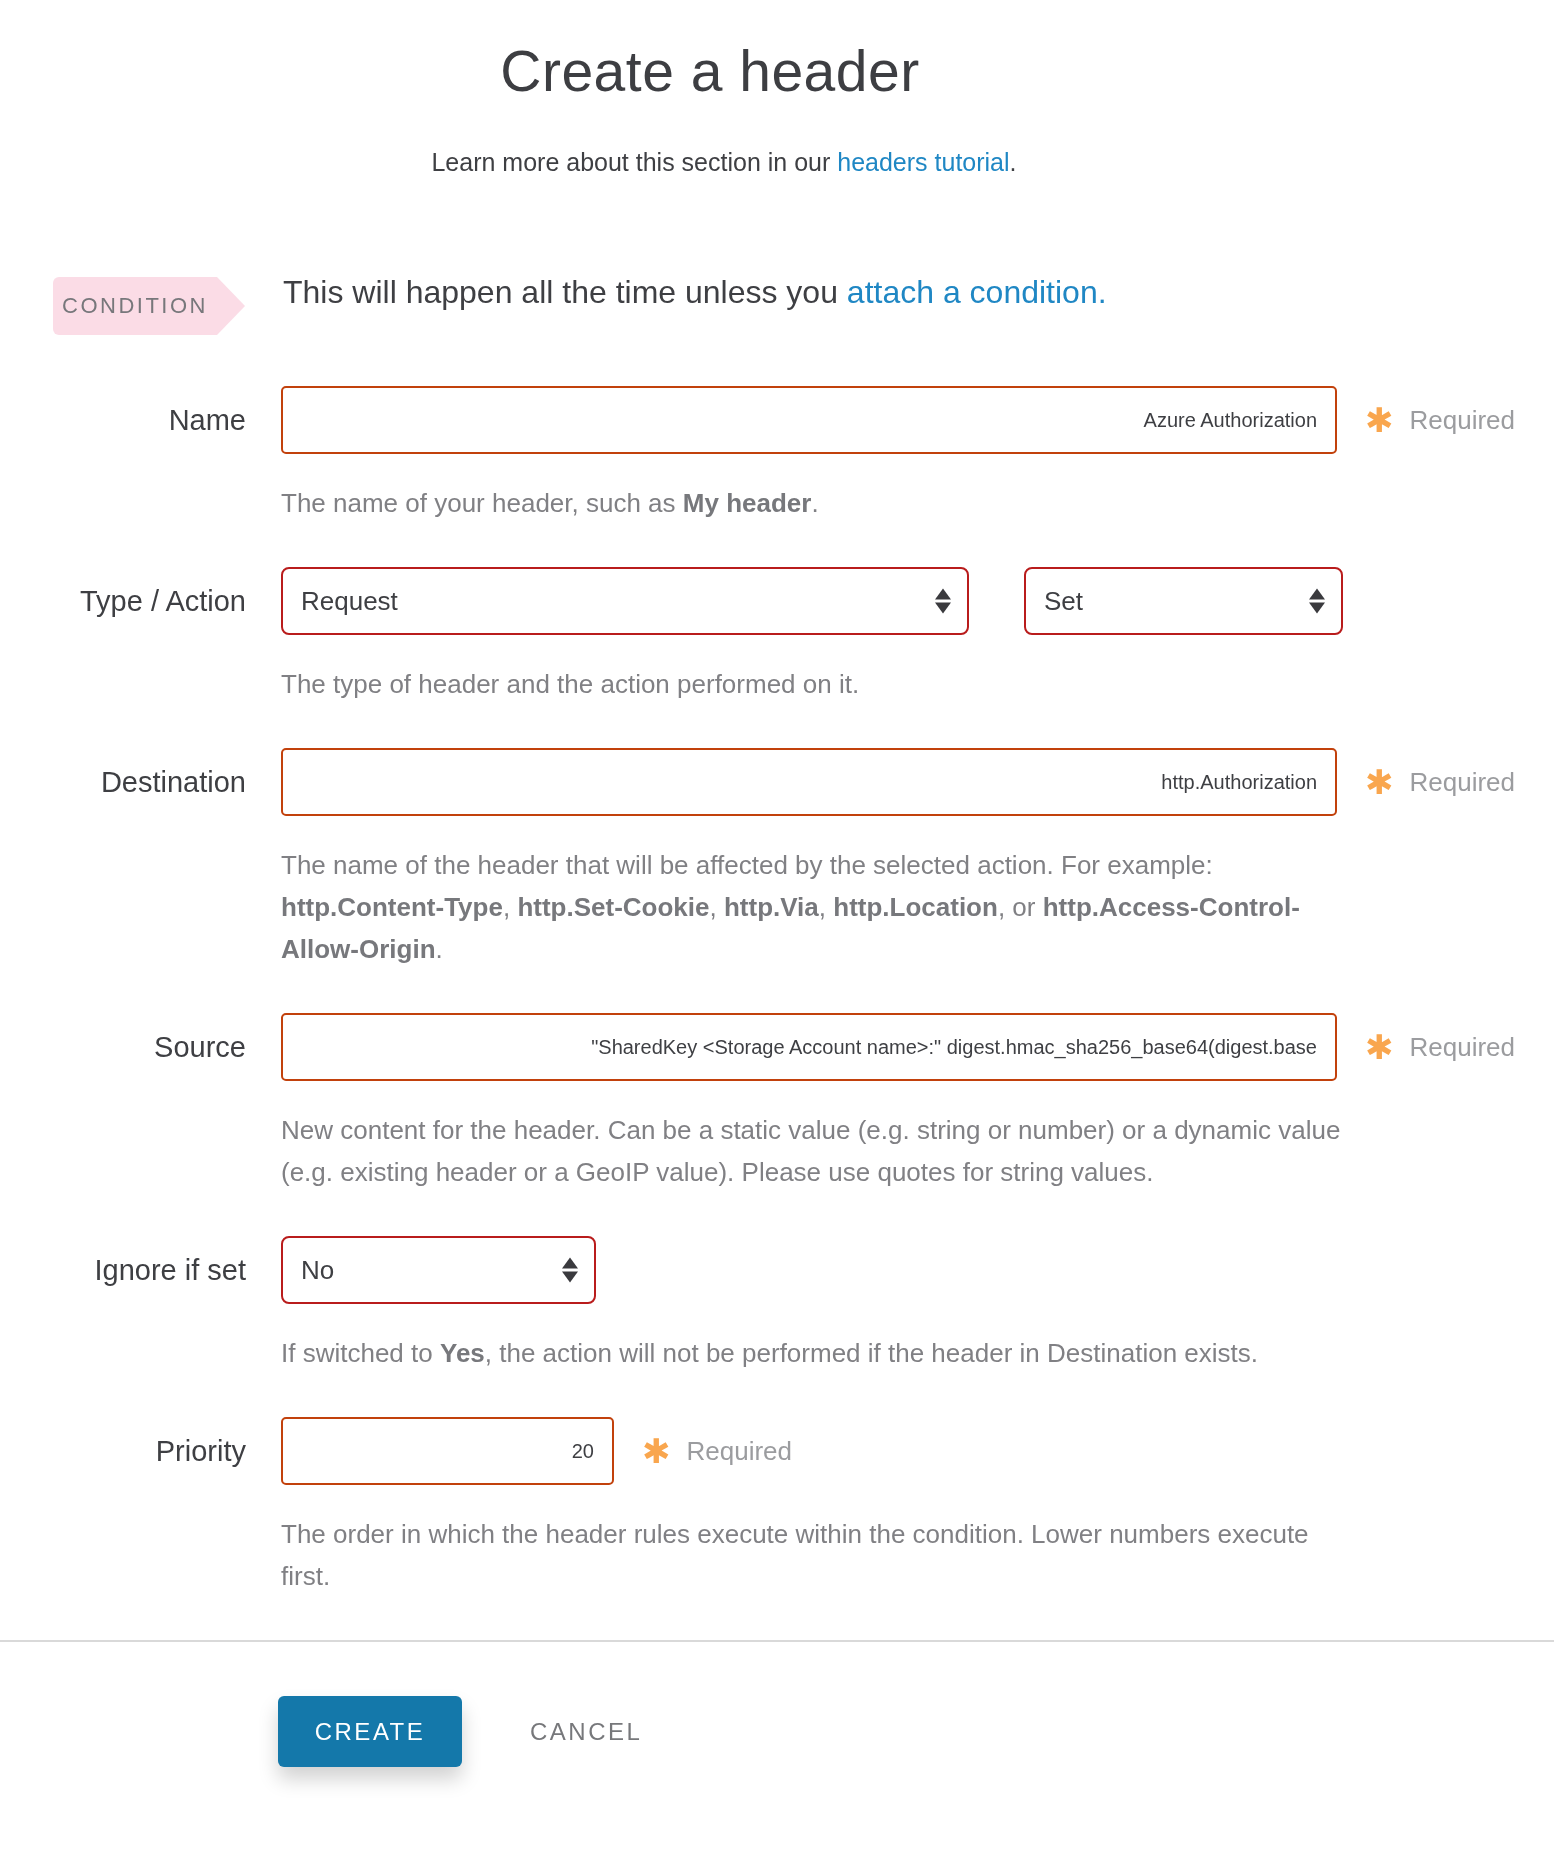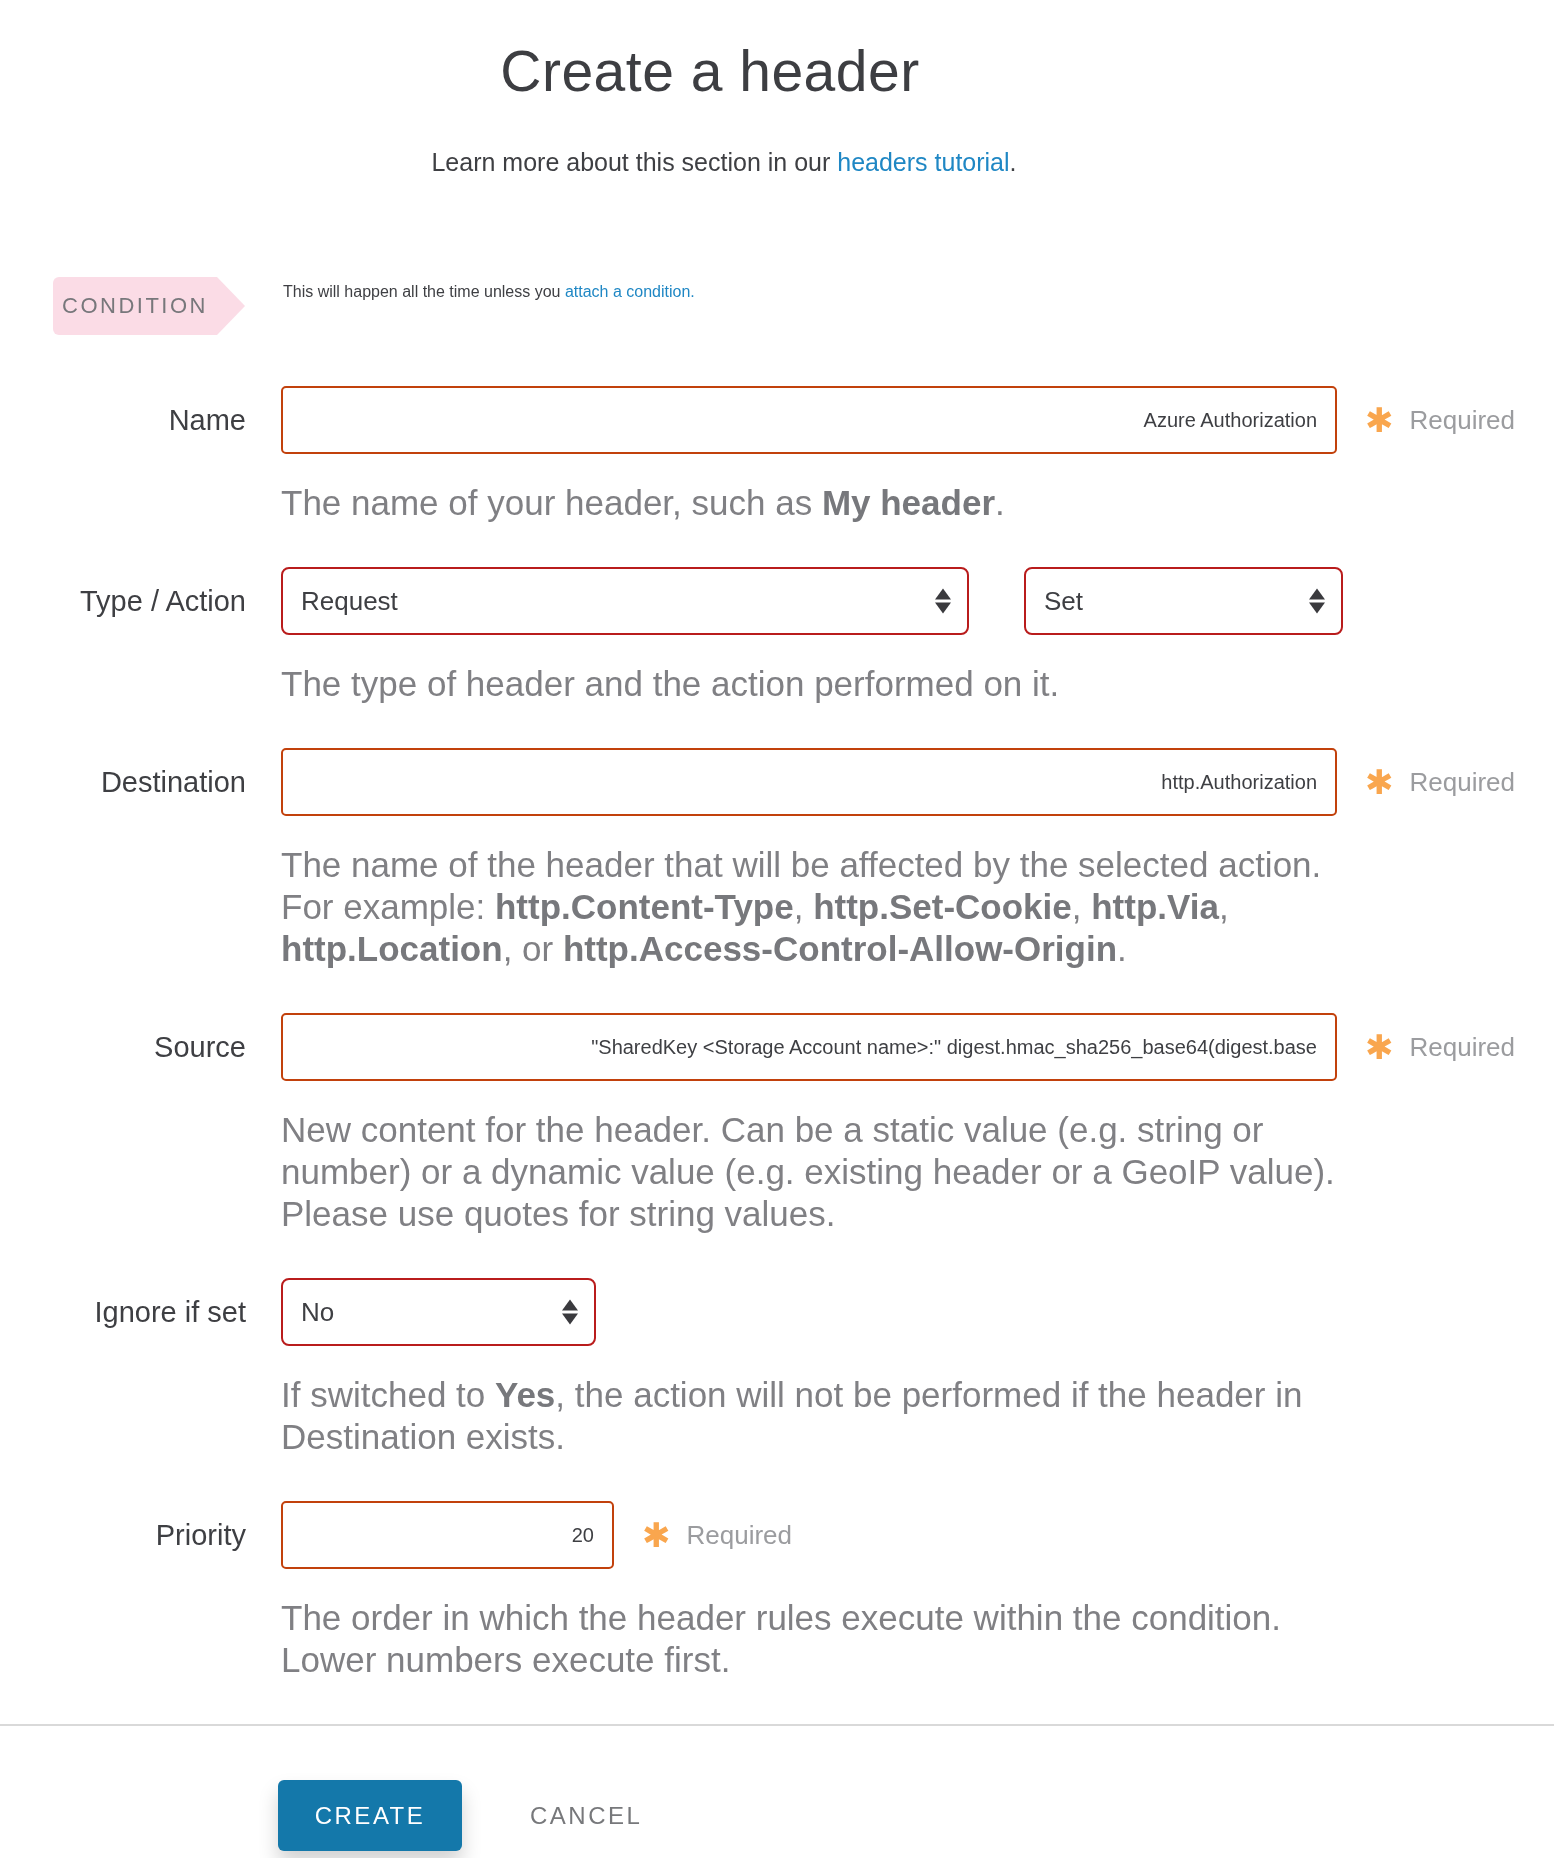--- a/index.html
+++ b/index.html
@@ -54,21 +54,21 @@
     width:0; height:0;
     border-top:29px solid transparent;
     border-bottom:29px solid transparent;
     border-left:28px solid #fbdce6;
   }
   .condition-badge span {
     font-size:22px;
     letter-spacing:2.5px;
     color:#77777b;
   }
-  .condition-text { font-size:16px; margin-left:66px; color:#3e3f43; }
+  .condition-text { font-size:32px; margin-left:66px; color:#3e3f43; }
 
   
   .form { margin-top:51px; }
   .row {
     display:grid;
     grid-template-columns:246px 1fr;
     column-gap:35px;
   }
   .row + .row { margin-top:43px; }
   .flabel {
@@ -101,21 +101,21 @@
     color:#f9a64e;
     font-size:34px;
     line-height:34px;
     margin-right:16px;
   }
   .req-label { font-size:26px; color:#9b9c9f; }
 
   .help {
     margin-top:28px;
     max-width:1060px;
-    font-size:35px;
+    font-size:26px;
     line-height:42px;
     color:#808084;
   }
   .help .bold { font-weight:bold; color:#77787c; }
 
   
   .select-pair { display:flex; }
   .select {
     position:relative;
     height:68px;

